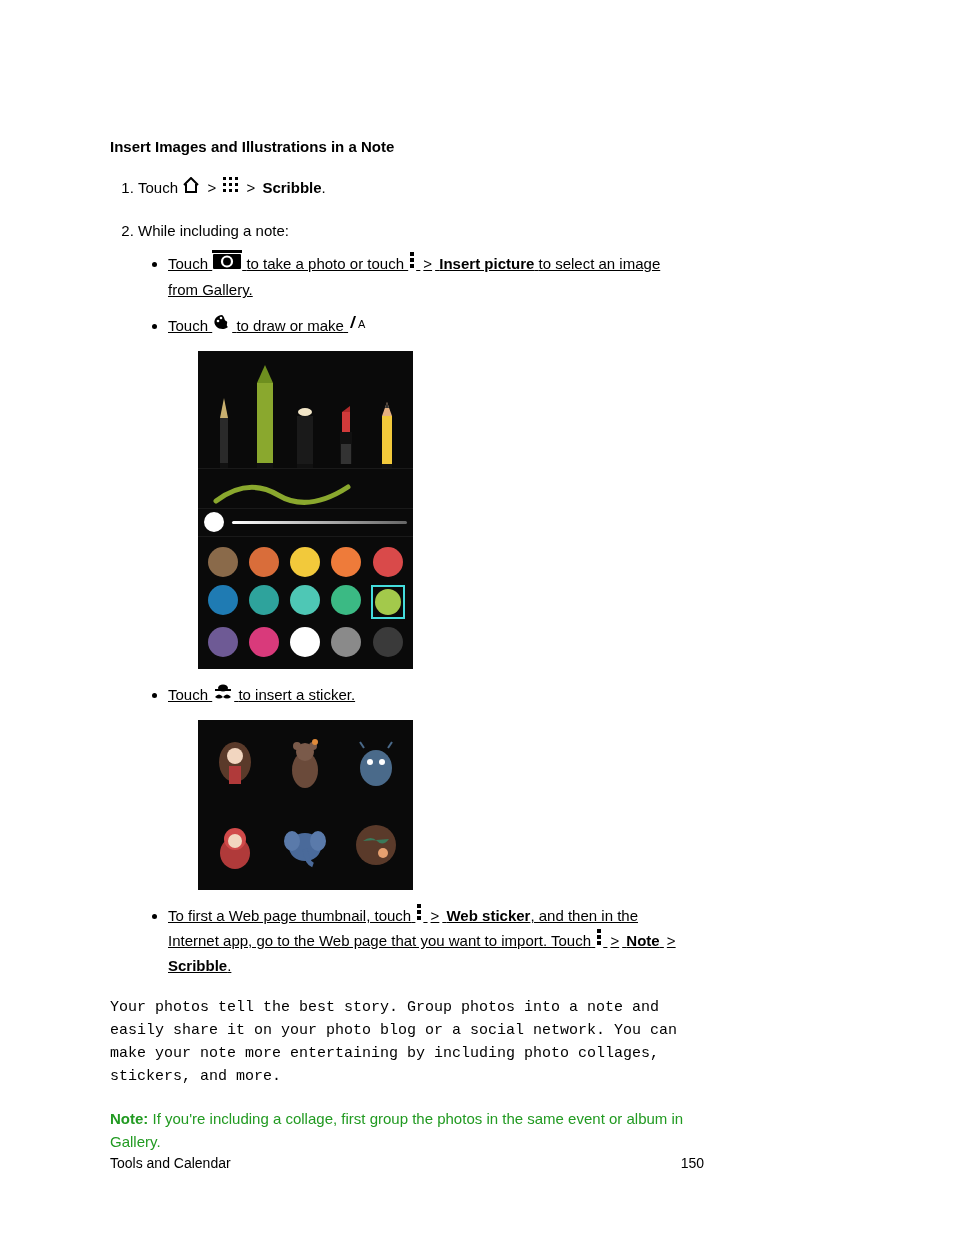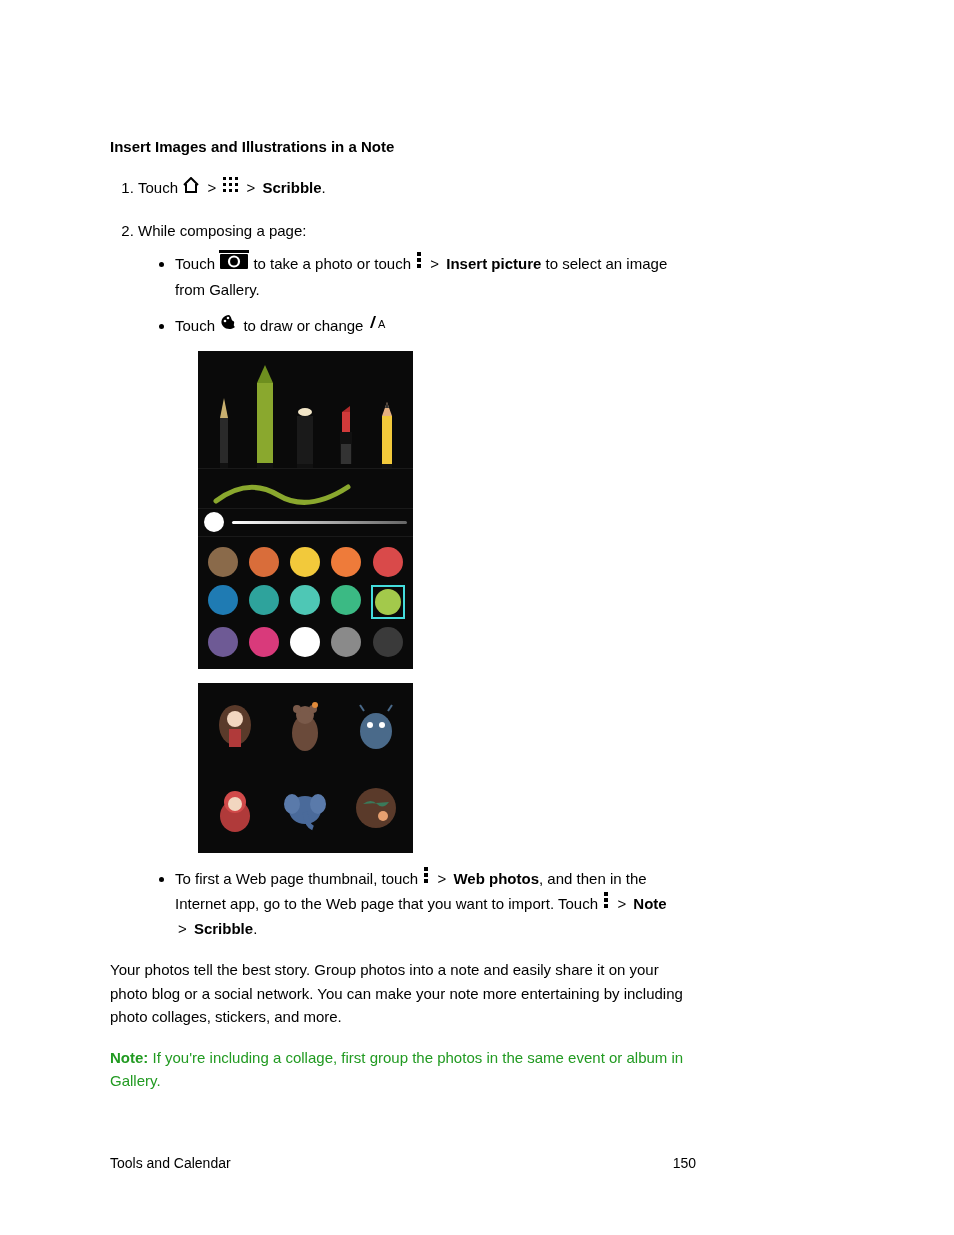--- a/index.html
+++ b/index.html
@@ -26,21 +26,22 @@
     ol.steps {
       margin: 0 0 16px 0;
       padding-left: 28px;
     }
     ol.steps > li {
       margin-bottom: 18px;
     }
     ul.sub {
       list-style: disc;
       padding-left: 30px;
-      margin: 10px 7px;
+      margin: 10px 0;
+      text-decoration: underline;
     }
     ul.sub > li {
       margin-bottom: 12px;
     }
     .icon {
       display: inline-block;
       vertical-align: middle;
       position: relative;
       top: -2px;
     }
@@ -96,28 +97,28 @@
       padding: 10px 6px;
     }
     .sticker { width:56px; height:56px; justify-self:center; align-self:center; display:flex; align-items:center; justify-content:center; }
     
     .h2-blog {
       font-family: Arial, Helvetica, sans-serif;
       font-weight: 900;
       font-size: 25px;
       margin: 42px 0 16px 0;
     }
-    .para { margin: 12px 0 18px 0; }
+    .para { margin: 12px 0 18px 0; font-family: Liberation Mono, monospace; }
     .note { color: #219a21; margin: 0 0 18px 0; }
     .note .nb { font-weight: bold; text-align: center; }
     .footer {
       position: absolute;
       bottom: 60px;
       left: 110px;
-      right: 104px;
+      right: 96px;
       display:flex;
       justify-content: space-between;
       font-size: 14px;
     }
     
     .deeper { margin-left: 60px; }
   </style>
 </head>
 <body>
 
@@ -144,21 +145,21 @@
             <rect x="12" y="6" width="3" height="3" fill="#000"></rect>
           <rect x="0" y="12" width="3" height="3" fill="#000"></rect>
             <rect x="6" y="12" width="3" height="3" fill="#000"></rect>
             <rect x="12" y="12" width="3" height="3" fill="#000"></rect>
         </svg>
       </span>
       <span class="gt">&gt;</span>
       <span class="bold">Scribble</span><span>.</span>
     </li>
     <li>
-      <span>While composing a page:</span>
+      <span>While including a note:</span>
       <ul class="sub">
         <li>
           <span>Touch</span>
           <span class="icon">
             <svg width="30" height="20" viewBox="0 0 30 20">
                 <rect x="0" y="0" width="30" height="3" fill="#000"></rect>
                 <rect x="1" y="4" width="28" height="15" rx="1" fill="#000"></rect>
                 <circle cx="15" cy="11.5" r="5" fill="none" stroke="#fff" stroke-width="2.2"></circle>
               </svg>
           </span>
@@ -176,21 +177,21 @@
         </li>
         <li>
           <span>Touch</span>
           <span class="icon">
             <svg width="20" height="18" viewBox="0 0 20 18">
                 <path d="M10 2 a8 7 0 1 0 6 12 c-3 -2 1 -5 -2 -6 c-2 -1 -1 -4 -4 -6z" fill="#000"></path>
                 <circle cx="6" cy="8" r="1.3" fill="#fff"></circle>
                 <circle cx="9" cy="5" r="1.3" fill="#fff"></circle>
               </svg>
           </span>
-          <span>to draw or change</span>
+          <span>to draw or make</span>
           <span class="icon">
             <svg width="20" height="18" viewBox="0 0 20 18">
                 <path d="M2 15 L6 3 L8 3 L4 15 Z" fill="#000"></path>
                 <text x="10" y="15" font-size="11" font-family="Arial" fill="#000">A</text>
               </svg>
           </span>
         </li>
       </ul>
 
       
@@ -259,20 +260,33 @@
               </div>
               <div class="swatch" style="background: rgb(110, 90, 149);"></div>
               <div class="swatch" style="background: rgb(217, 58, 123);"></div>
               <div class="swatch" style="background: rgb(255, 255, 255);"></div>
               <div class="swatch" style="background: rgb(138, 138, 138);"></div>
               <div class="swatch" style="background: rgb(58, 58, 58);"></div>
             </div>
       </div>
       </div>
 
+      <ul class="sub">
+        <li>
+          <span>Touch</span>
+          <span class="icon">
+            <svg width="22" height="18" viewBox="0 0 22 18">
+                <ellipse cx="11" cy="6" rx="5" ry="3.5" fill="#000"></ellipse>
+                <rect x="3" y="7" width="16" height="2" fill="#000"></rect>
+                <path d="M3 15 q4 -5 8 0 q4 -5 8 0 q-4 3 -8 0 q-4 3 -8 0" fill="#000"></path>
+              </svg>
+          </span>
+          <span>to insert a sticker.</span>
+        </li>
+      </ul>
 
       <div class="deeper">
       <div class="sticker-figure">
         <div class="sticker">
               <svg width="44" height="54">
                 <ellipse cx="22" cy="24" rx="16" ry="20" fill="#5a3a2a"></ellipse>
                 <circle cx="22" cy="18" r="8" fill="#f2d6c0"></circle>
                 <rect x="16" y="28" width="12" height="18" fill="#b03a3a"></rect>
               </svg>
             </div>
@@ -323,21 +337,21 @@
         <li>
           <span>To first a Web page thumbnail, touch</span>
           <span class="icon">
             <svg width="8" height="18" viewBox="0 0 8 18">
                 <rect x="2" y="1" width="4" height="4" fill="#000"></rect>
                 <rect x="2" y="7" width="4" height="4" fill="#000"></rect>
                 <rect x="2" y="13" width="4" height="4" fill="#000"></rect>
               </svg>
           </span>
           <span class="gt">&gt;</span>
-          <span class="bold">Web photos</span><span>, and then in the Internet app, go to the Web page that you want to import. Touch</span>
+          <span class="bold">Web sticker</span><span>, and then in the Internet app, go to the Web page that you want to import. Touch</span>
           <span class="icon">
             <svg width="8" height="18" viewBox="0 0 8 18">
                 <rect x="2" y="1" width="4" height="4" fill="#000"></rect>
                 <rect x="2" y="7" width="4" height="4" fill="#000"></rect>
                 <rect x="2" y="13" width="4" height="4" fill="#000"></rect>
               </svg>
           </span>
           <span class="gt">&gt;</span>
           <span class="bold">Note</span>
           <span class="gt">&gt;</span>

